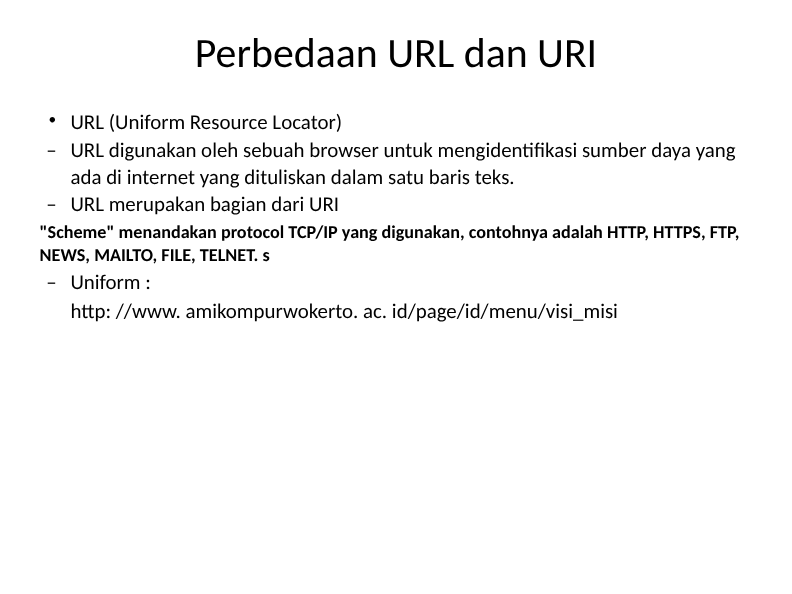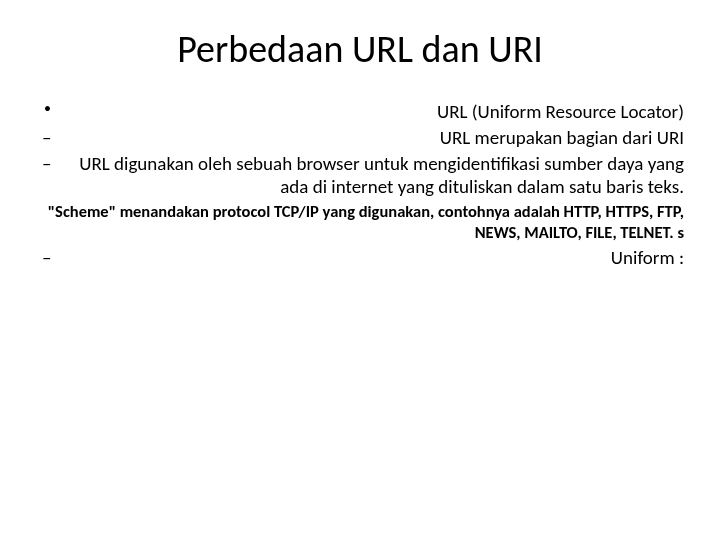--- a/index.html
+++ b/index.html
@@ -19,21 +19,20 @@
   }
   .title {
     font-size: 38px;
     text-align: center;
     margin: 8px 0 28px 0;
     font-weight: 400;
   }
   .body {
     font-size: 19px;
     line-height: 1.25;
-    text-align: right;
   }
   .lvl1 {
     margin: 0 0 2px 0;
     padding-left: 28px;
     position: relative;
   }
   .lvl1::before {
     content: "•";
     position: absolute;
     left: 8px;
@@ -63,18 +62,19 @@
   }
 </style>
 </head>
 <body>
 
 <div class="slide">
   <h1 class="title">Perbedaan URL  dan URI</h1>
 
   <div class="body">
     <div class="lvl1">URL (Uniform Resource Locator)</div>
+    <div class="lvl2">URL digunakan oleh sebuah browser untuk mengidentifikasi sumber daya yang ada di internet yang dituliskan dalam satu baris teks.</div>
     <div class="lvl2">URL merupakan bagian dari URI</div>
-    <div class="lvl2">URL digunakan oleh sebuah browser untuk mengidentifikasi sumber daya yang ada di internet yang dituliskan dalam satu baris teks.</div>
     <div class="note">"Scheme" menandakan protocol TCP/IP yang digunakan, contohnya adalah HTTP, HTTPS, FTP, NEWS, MAILTO, FILE, TELNET. s</div>
     <div class="lvl2">Uniform :</div>
+    <div class="example">http: //www. amikompurwokerto. ac. id/page/id/menu/visi_misi</div>
   </div>
 </div>
 
 </body></html>

